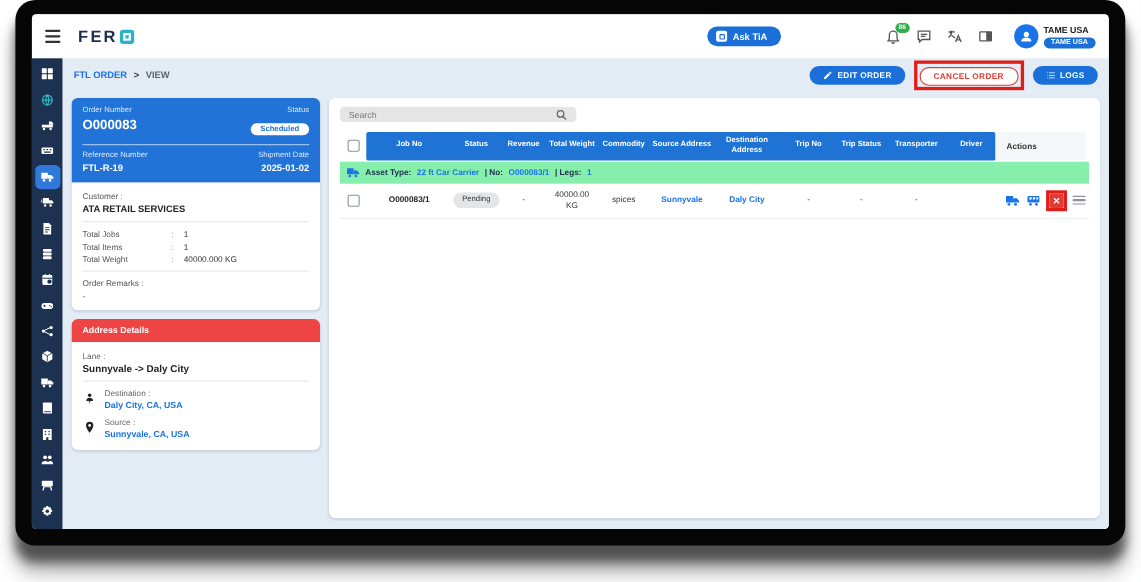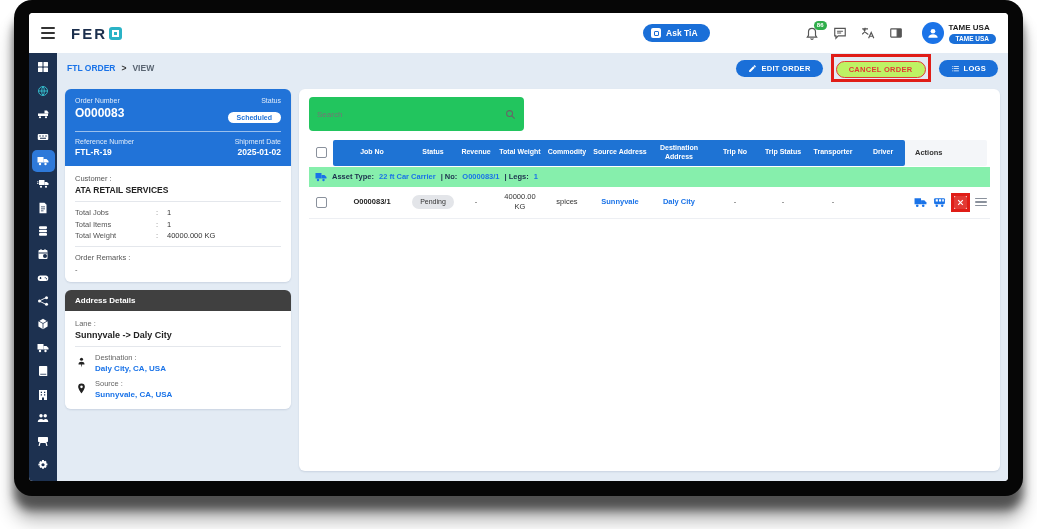--- a/index.html
+++ b/index.html
@@ -50,21 +50,21 @@
   .toolbar { flex:0 0 30px; background:#e3ebf4; display:flex; align-items:center; padding:0 10px; }
   .breadcrumb { display:flex; align-items:center; gap:6px; font-size:8.5px; font-weight:bold; }
   .bc-section { color:#1a73e8; cursor:pointer; }
   .bc-sep { color:#333; }
   .bc-page { color:#5a6572; }
   .toolbar-btns { margin-left:auto; display:flex; align-items:center; gap:8px; }
   .btn-blue { display:flex; align-items:center; gap:4px; background:#1a6fd8; color:#fff; border:none;
     border-radius:11px; padding:4px 12px; font-size:7.5px; font-weight:bold; cursor:pointer; letter-spacing:.3px; }
   .btn-blue svg { width:9px; height:9px; }
   .hl-box { border:3px solid #e01d17; padding:1px 2px; }
-  .btn-cancel { background:#bef264; color:#e23a34; border:1px solid #e23a34; border-radius:11px;
+  .btn-cancel { background:#ffffff; color:#e23a34; border:1px solid #e23a34; border-radius:11px;
     padding:3px 12px; font-size:7.5px; font-weight:bold; cursor:pointer; letter-spacing:.3px; }
 
   .body { flex:1; background:#e3ebf4; display:flex; gap:8px; padding:6px 8px 10px; min-height:0; }
 
   
   .left-col { flex:0 0 226px; display:flex; flex-direction:column; gap:8px; }
   .card { border-radius:6px; box-shadow:0 1px 2px rgba(20,40,80,.12); overflow:hidden; }
   .card-blue { background:#2173d8; color:#fff; padding:8px 10px 9px; }
   .cb-row { display:flex; justify-content:space-between; align-items:flex-start; }
   .cb-label { font-size:7px; color:rgba(255,255,255,.85); margin-bottom:2px; }
@@ -76,33 +76,33 @@
   .cb-div { border-top:1px solid rgba(255,255,255,.55); margin:7px 0 6px; }
   .card-white { background:#fff; padding:8px 10px; font-size:7.5px; color:#555; }
   .cust-name { font-size:8.5px; font-weight:bold; color:#222; margin-top:2px; }
   .thin-hr { border:none; border-top:1px solid #e4e7ec; margin:6px 0; }
   .stat-row { display:flex; margin:2.5px 0; }
   .stat-label { width:72px; }
   .stat-sep { width:20px; text-align:center; color:#777; }
   .stat-value { color:#333; }
   .remark-val { margin-top:3px; }
 
-  .addr-head { background:#404040; color:#fff; font-size:8px; font-weight:bold; padding:6px 10px; }
+  .addr-head { background:#ef4444; color:#fff; font-size:8px; font-weight:bold; padding:6px 10px; }
   .lane-label { font-size:7.5px; color:#666; }
   .lane-value { font-size:9px; font-weight:bold; color:#222; margin-top:2px; }
   .addr-row { display:flex; gap:8px; align-items:flex-start; margin:6px 0 2px; }
   .addr-ic { width:12px; height:14px; display:grid; place-items:center; margin-top:2px; }
   .addr-ic svg { width:11px; height:13px; }
   .addr-label { font-size:7.5px; color:#666; }
   .addr-link { font-size:8px; font-weight:bold; color:#1a73e8; margin-top:2px; cursor:pointer; }
 
   
   .panel { flex:1; background:#fff; border-radius:6px; box-shadow:0 1px 2px rgba(20,40,80,.12);
     padding:8px 10px; display:flex; flex-direction:column; min-width:0; }
-  .search-bar { width:215px; height:34px; background:#22c55e; border-radius:4px; display:flex;
+  .search-bar { width:215px; height:14px; background:#e5e5e5; border-radius:4px; display:flex;
     align-items:center; padding:0 8px; }
   .search-bar input { flex:1; border:none; background:transparent; outline:none; font-size:8px;
     color:#444; font-family:inherit; }
   .search-bar svg { width:11px; height:11px; flex:0 0 auto; }
 
   .thead { display:flex; margin-top:9px; align-items:stretch; }
   .th-check { flex:0 0 24px; display:grid; place-items:center; }
   .checkbox { width:11px; height:11px; border:1px solid #8a919c; border-radius:2px; background:#fff; cursor:pointer; }
   .thead-blue { display:flex; background:#1e73d4; border-radius:2px; }
   .th { color:#fff; font-size:7px; font-weight:bold; display:flex; align-items:center;

